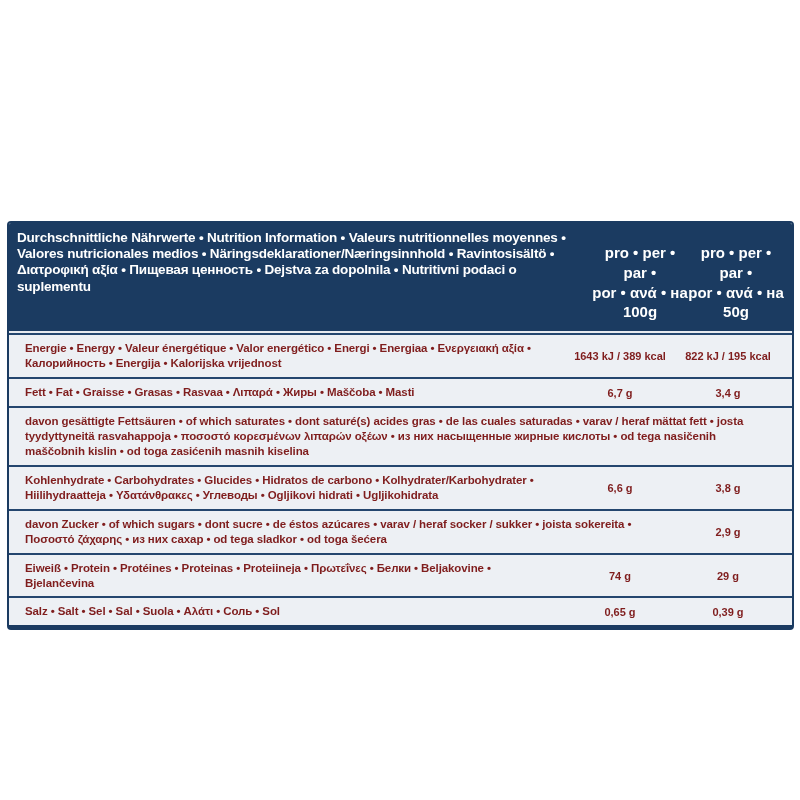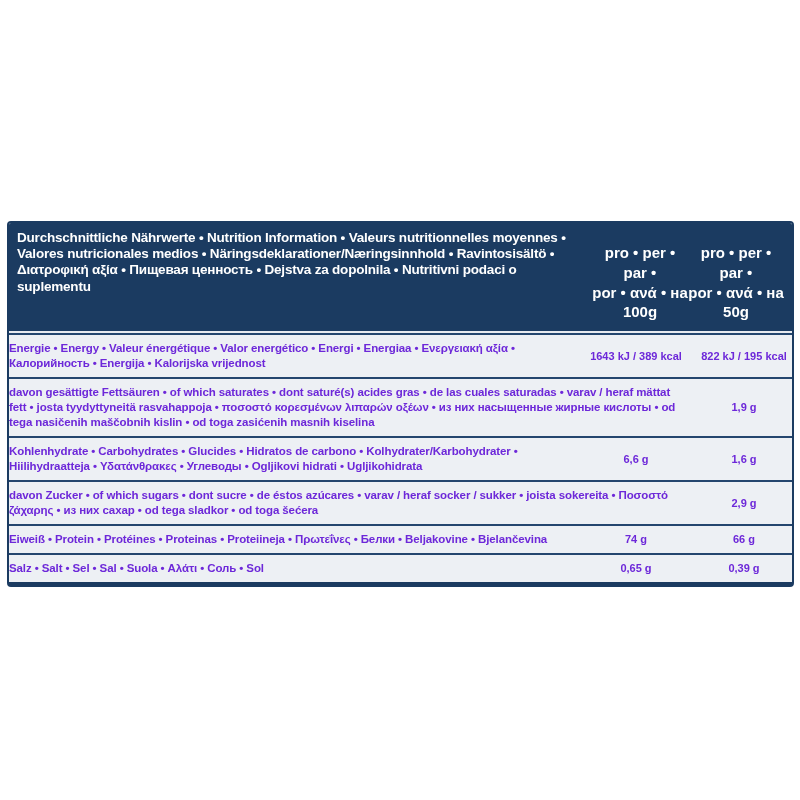--- a/index.html
+++ b/index.html
@@ -39,22 +39,22 @@
     width:96px;
     text-align:center;
     font-size:15px;
     font-weight:bold;
     line-height:1.32;
     padding-top:13px;
     white-space:pre-line;
   }
   .trow {
     display:flex;
-    padding:6px 0;
-    color:#6d28d9;
+    padding:6px 16px;
+    color:#7f1d1d;
     border-top:2px solid #24466e;
     align-items:stretch;
   }
   .trow:first-child { border-top:none; }
   .row-label {
     flex:1;
     font-size:11.5px;
     font-weight:bold;
     line-height:1.3;
     letter-spacing:-0.1px;
@@ -86,41 +86,45 @@
 por • ανά • на
 50g</div>
     </div>
 
     <div class="trow">
       <div class="row-label">Energie • Energy • Valeur énergétique • Valor energético • Energi • Energiaa • Ενεργειακή αξία • Калорийность • Energija • Kalorijska vrijednost</div>
       <div class="row-val">1643 kJ / 389 kcal</div>
       <div class="row-val">822 kJ / 195 kcal</div>
     </div>
 
+    <div class="trow">
+      <div class="row-label">Fett • Fat • Graisse • Grasas • Rasvaa • Λιπαρά • Жиры • Maščoba • Masti</div>
+      <div class="row-val">6,7 g</div>
+      <div class="row-val">3,4 g</div>
+    </div>
 
     <div class="trow">
       <div class="row-label">davon gesättigte Fettsäuren • of which saturates • dont saturé(s) acides gras • de las cuales saturadas • varav / heraf mättat fett • josta tyydyttyneitä rasvahappoja • ποσοστό κορεσμένων λιπαρών οξέων • из них насыщенные жирные кислоты • od tega nasičenih maščobnih kislin • od toga zasićenih masnih kiselina</div>
-      <div class="row-val">1,9 g</div>
     </div>
 
     <div class="trow">
       <div class="row-label">Kohlenhydrate • Carbohydrates • Glucides • Hidratos de carbono • Kolhydrater/Karbohydrater • Hiilihydraatteja • Υδατάνθρακες • Углеводы • Ogljikovi hidrati • Ugljikohidrata</div>
       <div class="row-val">6,6 g</div>
-      <div class="row-val">1,6 g</div>
+      <div class="row-val">3,8 g</div>
     </div>
 
     <div class="trow">
       <div class="row-label">davon Zucker • of which sugars • dont sucre • de éstos azúcares • varav / heraf socker / sukker • joista sokereita • Ποσοστό ζάχαρης • из них сахар • od tega sladkor • od toga šećera</div>
       <div class="row-val">2,9 g</div>
     </div>
 
     <div class="trow">
       <div class="row-label">Eiweiß • Protein • Protéines • Proteinas • Proteiineja • Πρωτεΐνες • Белки • Beljakovine • Bjelančevina</div>
       <div class="row-val">74 g</div>
-      <div class="row-val">66 g</div>
+      <div class="row-val">29 g</div>
     </div>
 
     <div class="trow">
       <div class="row-label">Salz • Salt • Sel • Sal • Suola • Αλάτι • Соль • Sol</div>
       <div class="row-val">0,65 g</div>
       <div class="row-val">0,39 g</div>
     </div>
 
   </div>
 </div>

